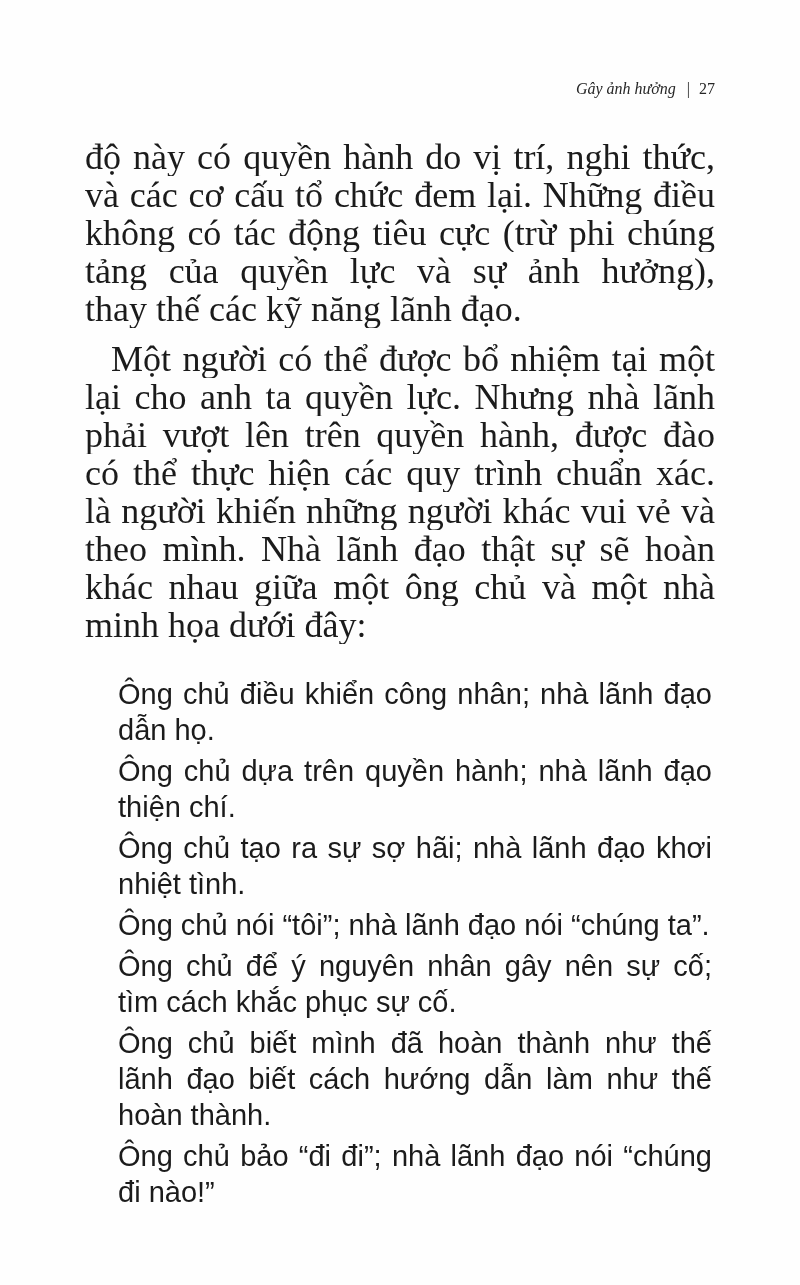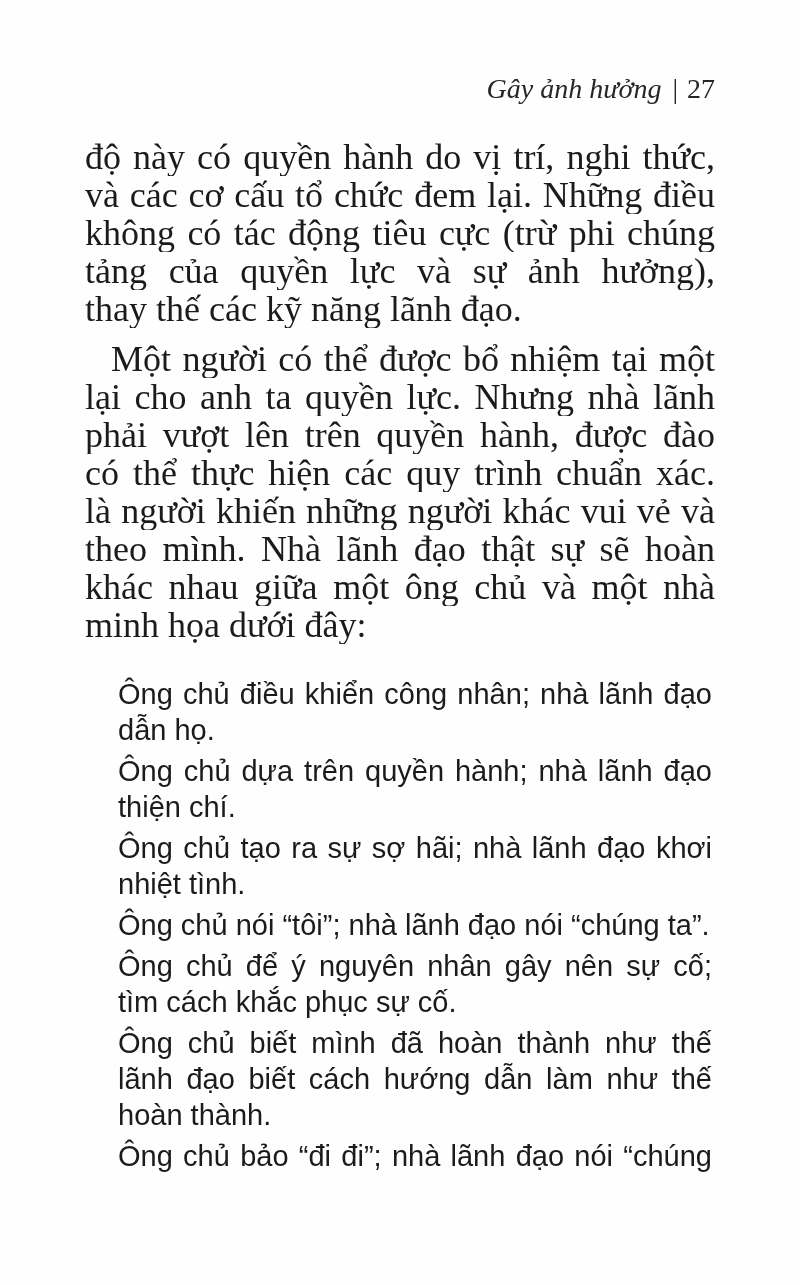--- a/index.html
+++ b/index.html
@@ -16,21 +16,21 @@
     color: #1b1b1b;
   }
   
   .running-header {
     position: absolute;
     top: 74px;
     left: 85px;
     width: 630px;
     text-align: right;
     font-family: "Liberation Serif", serif;
-    font-size: 28px;
+    font-size: 16px;
     line-height: 30px;
     color: #262626;
     white-space: nowrap;
   }
   .running-header .title-it { font-style: italic; }
   .running-header .sep {
     font-style: normal;
     margin: 0 9px 0 11px;
     font-weight: 300;
   }
@@ -129,17 +129,18 @@
           <div class="line first">Ông chủ để ý nguyên nhân gây nên sự cố; nhà lãnh đạo</div>
           <div class="line last">tìm cách khắc phục sự cố.</div>
         </div>
         <div class="list-item">
           <div class="line first">Ông chủ biết mình đã hoàn thành như thế nào; nhà</div>
           <div class="line">lãnh đạo biết cách hướng dẫn làm như thế nào để</div>
           <div class="line last">hoàn thành.</div>
         </div>
         <div class="list-item">
           <div class="line first">Ông chủ bảo “đi đi”; nhà lãnh đạo nói “chúng ta cùng</div>
+          <div class="line last">đi nào!”</div>
         </div>
       </div>
   </div>
 
 </div>
 
 </body></html>

